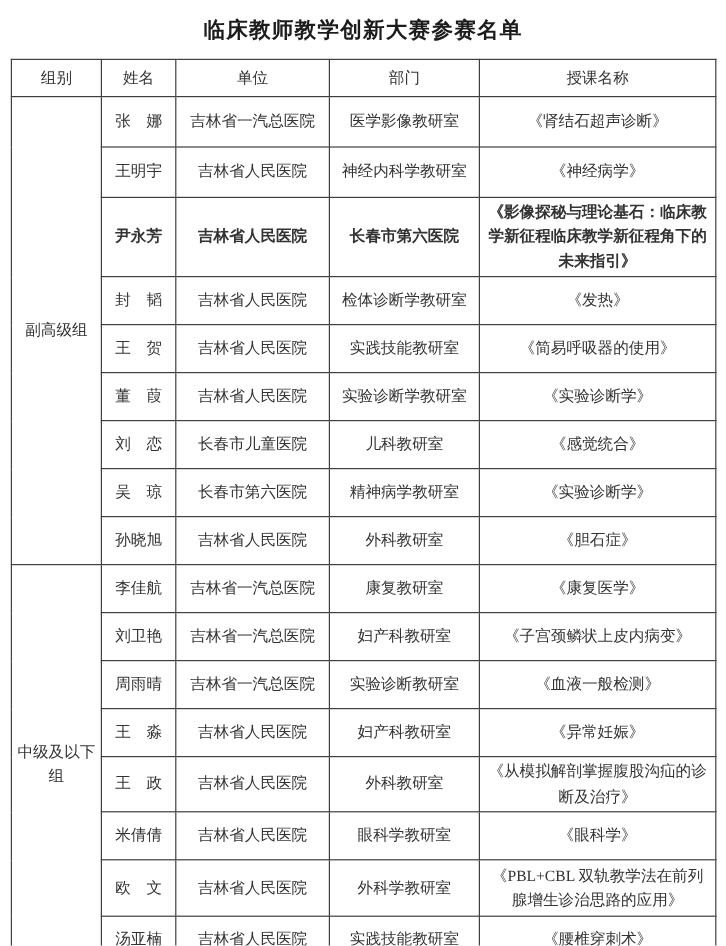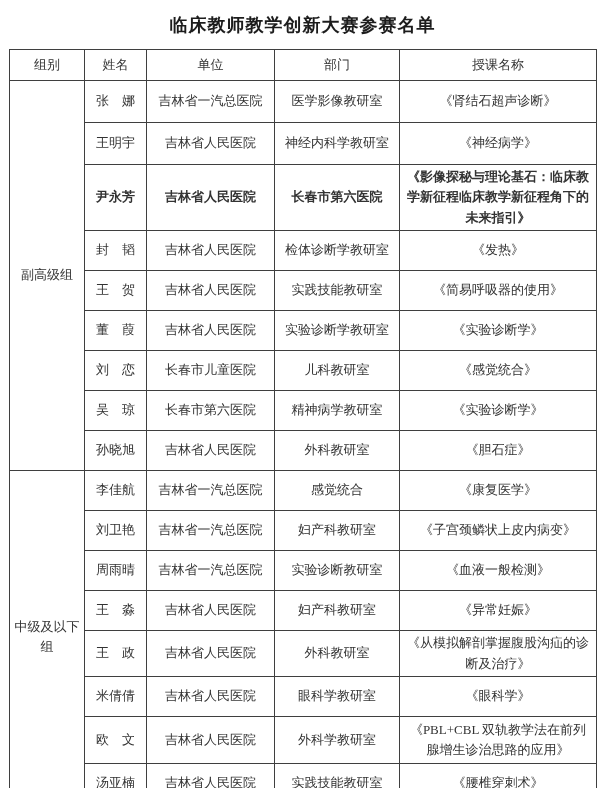--- a/index.html
+++ b/index.html
@@ -126,21 +126,21 @@
       <tr class="h39">
         <td>孙晓旭</td>
         <td>吉林省人民医院</td>
         <td>外科教研室</td>
         <td>《胆石症》</td>
       </tr>
       <tr class="h39">
         <td class="group-cell" rowspan="8">中级及以下组</td>
         <td>李佳航</td>
         <td>吉林省一汽总医院</td>
-        <td>感觉统合</td>
+        <td>康复教研室</td>
         <td>《康复医学》</td>
       </tr>
       <tr class="h39">
         <td>刘卫艳</td>
         <td>吉林省一汽总医院</td>
         <td>妇产科教研室</td>
         <td>《子宫颈鳞状上皮内病变》</td>
       </tr>
       <tr class="h39">
         <td>周雨晴</td>

